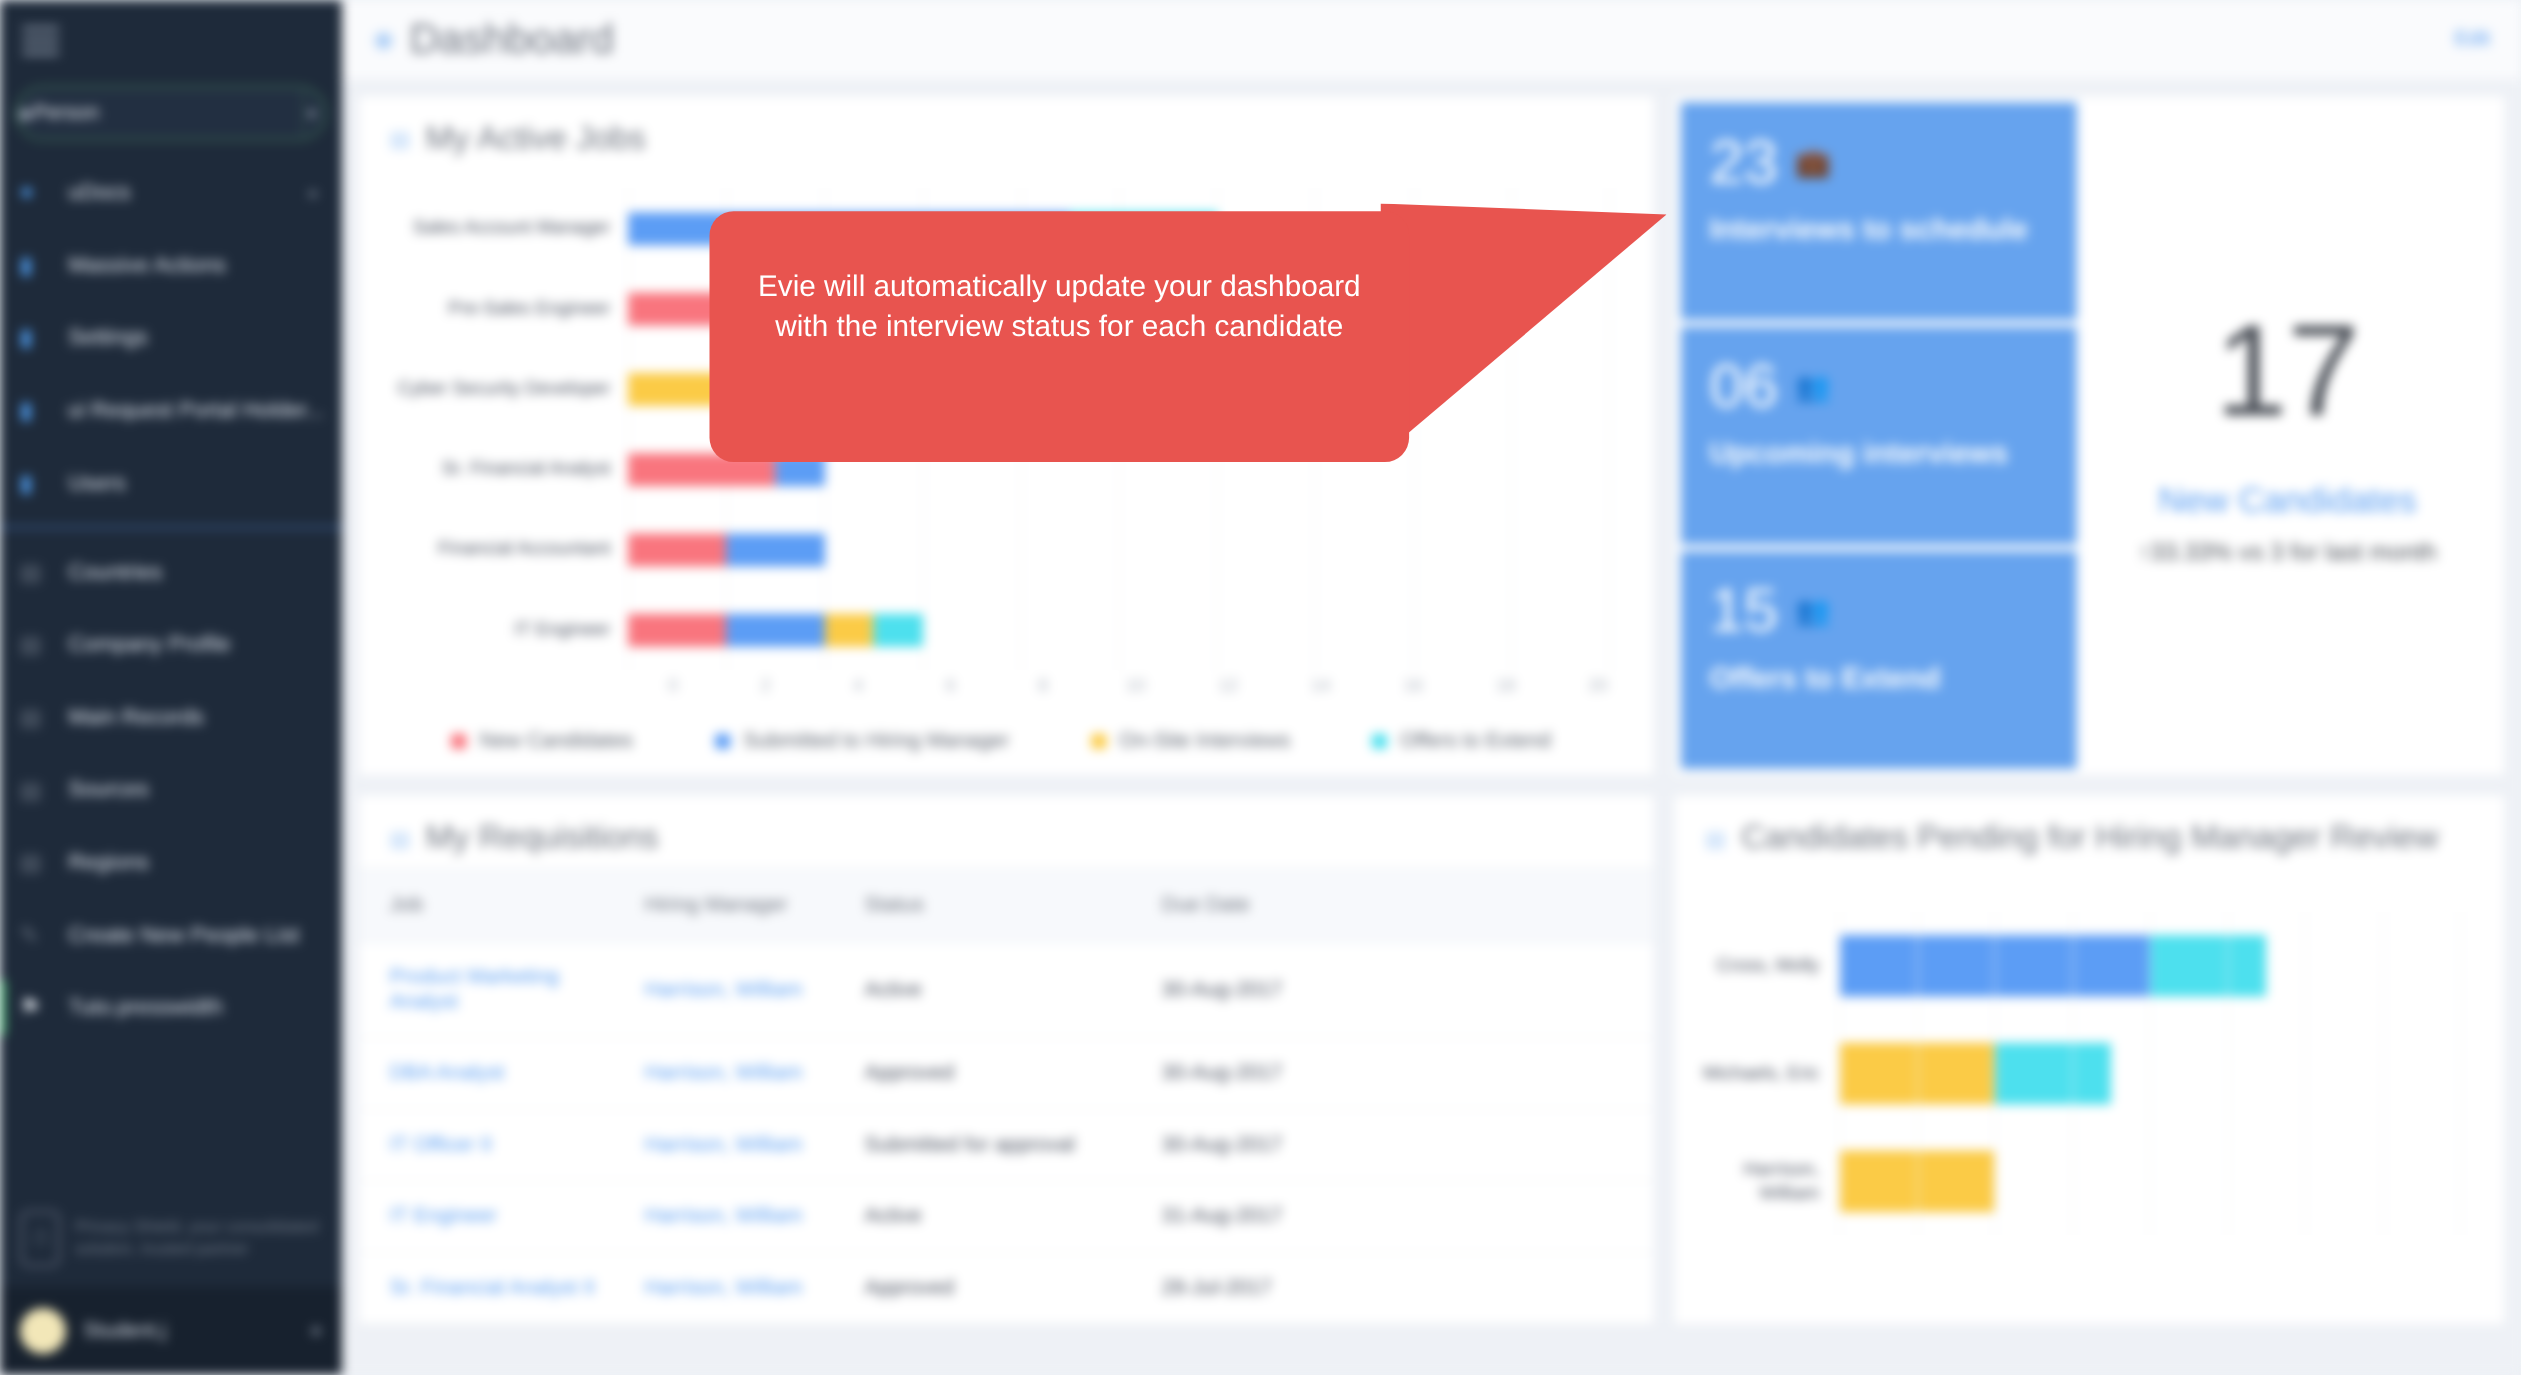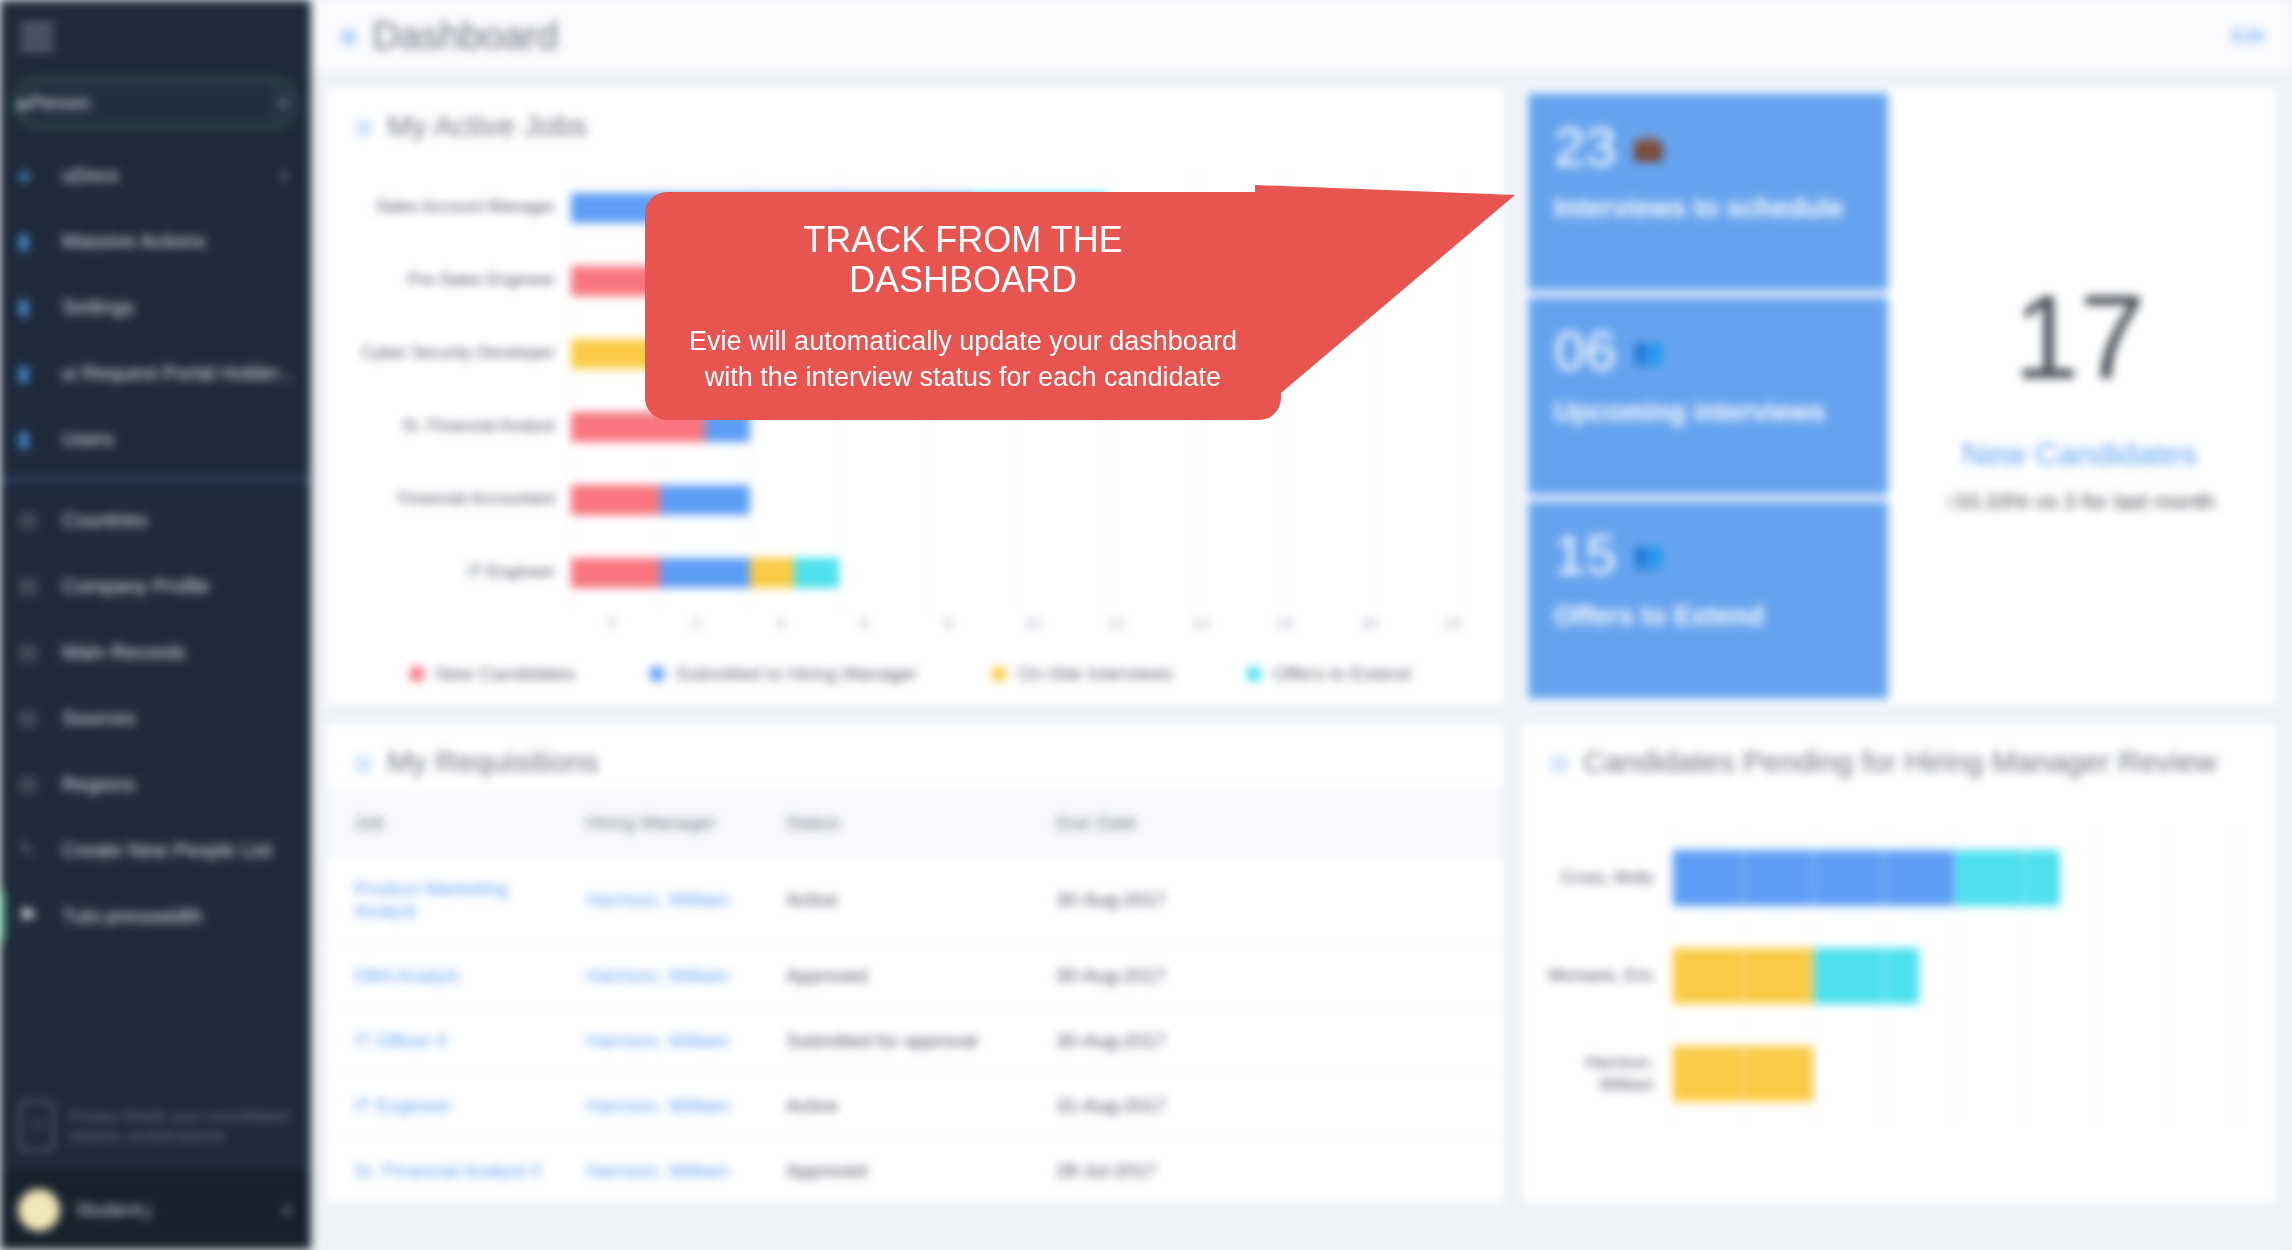--- a/index.html
+++ b/index.html
@@ -448,17 +448,16 @@
         </div>
 
       </div>
     </div>
   </div>
 
   <svg id="tail" viewBox="0 0 260 250">
     <polygon points="0,0 260,10 0,230" fill="#e8544f"></polygon>
   </svg>
   <div id="callout">
-    <div class="cotitle">TRACK FROM THE DASHBOARD</div>
     <div class="cobody">Evie will automatically update your dashboard with the interview status for each candidate</div>
   </div>
 
 </div>
 
 </body></html>

